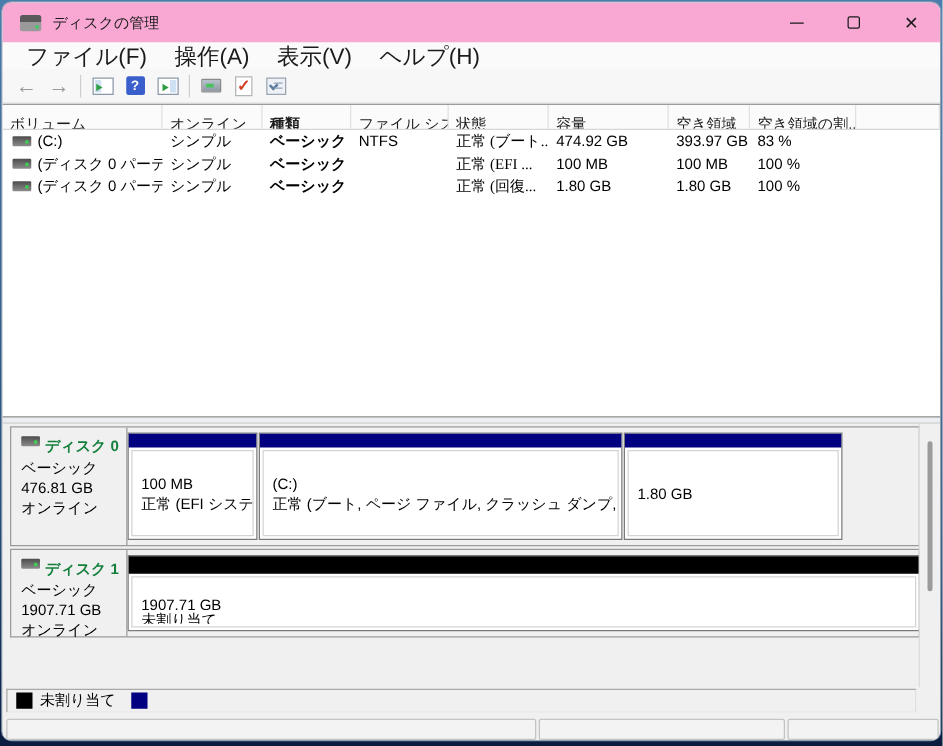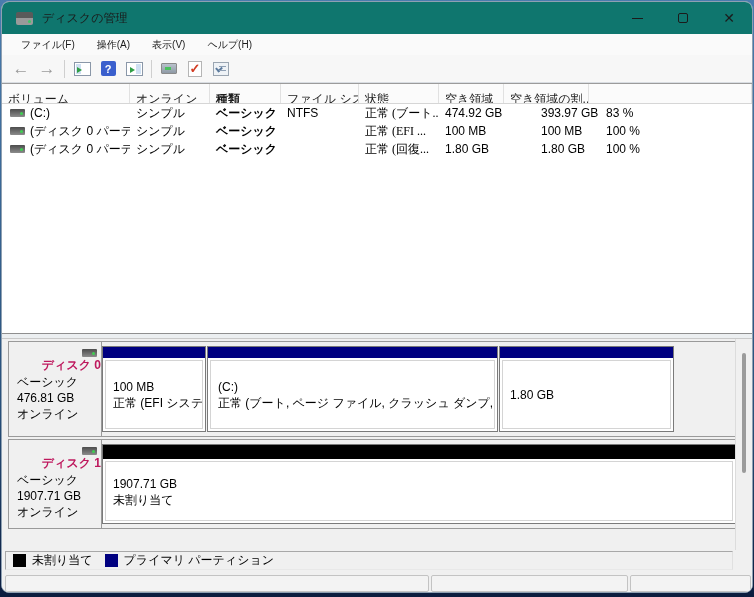--- a/index.html
+++ b/index.html
@@ -8,33 +8,33 @@
     font-family: "Liberation Sans", sans-serif;
     background: linear-gradient(#4a7cae, #274e78 70%, #0b1c3e);
     position: relative; overflow: hidden;
   }
   #window {
     position:absolute; left:1px; top:1px; width:752px; height:592px;
     background:#f9f9f9; border:1px solid #8ea0b2; border-radius:8px;
     overflow:hidden;
   }
   
-  #titlebar { position:absolute; left:0; top:0; right:0; height:32px; background:#0f766e; display:flex; align-items:center; }
+  #titlebar { position:absolute; left:0; top:0; right:0; height:32px; background:#f9a8d4; display:flex; align-items:center; }
   .app-icon { width:17px; height:13px; margin-left:14px; position:relative;
     background:linear-gradient(#5a5a5a 45%, #9a9a9a 45%); border-radius:2px; }
   .app-icon::after { content:""; position:absolute; right:2px; bottom:2px; width:3px; height:3px; background:#44c767; border-radius:50%; }
   #title-text { margin-left:9px; font-size:12px; color:#1b1b1b; }
   #win-controls { margin-left:auto; display:flex; height:100%; }
   .win-btn { width:46px; height:100%; display:flex; align-items:center; justify-content:center; color:#1b1b1b; font-size:13px; }
   .glyph-min { width:11px; height:1px; background:#1b1b1b; display:block; }
   .glyph-max { width:10px; height:10px; border:1px solid #1b1b1b; border-radius:2px; display:block; }
   .glyph-close { font-size:14px; line-height:1; }
   
   #menubar { position:absolute; left:0; top:32px; right:0; height:21px; background:#fafafa; display:flex; align-items:center; padding-left:10px; }
-  .menu-item { font-size:10px; color:#1b1b1b; padding:2px 9px; margin-right:4px; }
+  .menu-item { font-size:18px; color:#1b1b1b; padding:2px 9px; margin-right:4px; }
   
   #toolbar { position:absolute; left:0; top:53px; right:0; height:28px; background:#f7f7f7; border-bottom:1px solid #d9dde2; display:flex; align-items:center; padding-left:6px; }
   .tb-btn { width:24px; height:22px; display:flex; align-items:center; justify-content:center; margin:0 1px; }
   .tb-sep { width:1px; height:18px; background:#cfcfcf; margin:0 4px; }
   .arrow { font-size:17px; font-weight:bold; color:#9a9a9a; }
   .mini-panel { width:17px; height:14px; border:1px solid #8a97a8; background:#fff; position:relative; }
   .mini-panel .col { position:absolute; left:1px; top:1px; bottom:1px; width:5px; background:#cfe0f2; }
   .mini-panel .tri { position:absolute; width:0; height:0; border-top:3px solid transparent; border-bottom:3px solid transparent; border-left:5px solid #2f9e44; top:4px; }
   .mini-panel .tri.l { left:2px; } .mini-panel .tri.r { left:3px; }
   .help-sq { width:15px; height:15px; background:#3a5fcd; color:#fff; font-size:11px; font-weight:bold; display:flex; align-items:center; justify-content:center; border-radius:2px; }
@@ -54,23 +54,23 @@
   .c4{width:80px;font-family:Liberation Serif, serif;} .c5{width:96px;} .c6{width:65px;} .c7{width:85px;} .c8{flex:1;}
   .vol-cell { display:flex; align-items:center; padding-left:8px; }
   .drive-ico { width:15px; height:8px; min-width:15px; background:linear-gradient(#4c4c4c,#8c8c8c); border-radius:1px; margin-right:5px; position:relative; }
   .drive-ico::after { content:""; position:absolute; right:2px; top:3px; width:3px; height:3px; background:#3ecf52; border-radius:50%; }
   
   #splitter { position:absolute; left:0; top:331px; right:0; height:6px; background:#eceff1; border-top:1px solid #8f8f8f; border-bottom:1px solid #c9c9c9; }
   
   #graphpane { position:absolute; left:0; top:337px; right:0; height:211px; background:#f0f0f0; }
   .disk-row { position:absolute; left:6px; width:728px; border:1px solid #9a9a9a; background:#f0f0f0; }
   #disk0-row { top:2px; height:96px; }
-  #disk1-row { top:100px; height:90px; }
+  #disk1-row { top:100px; height:71px; }
   .disk-info { position:absolute; left:0; top:0; bottom:0; width:93px; border-right:1px solid #9a9a9a; padding:7px 0 0 8px; }
-  .disk-name { display:flex; align-items:flex-end; font-size:12px; font-weight:bold; color:#be185d;flex-direction:column; }
+  .disk-name { display:flex; align-items:flex-start; font-size:12px; font-weight:bold; color:#15803d; }
   .disk-name .drive-ico { margin-right:4px; }
   .disk-line { font-size:12px; color:#000; line-height:16px; }
   .part-area { position:absolute; left:93px; top:0; right:0; bottom:0; }
   .partition { position:absolute; top:4px; bottom:4px; border:1px solid #7a7a7a; background:#fff; display:flex; flex-direction:column; }
   .part-header { height:11px; }
   .hdr-primary { background:#000080; }
   .hdr-unalloc { background:#000000; height:14px; }
   .part-body { flex:1; border:1px solid #d4d4d4; margin:2px; padding:2px 0 2px 7px; display:flex; flex-direction:column; justify-content:center; overflow:hidden; }
   .part-line { font-size:12px; color:#000; line-height:16px; white-space:nowrap; overflow:hidden; }
   .d0p0{left:0;width:104px;} .d0p1{left:105px;width:291px;} .d0p2{left:397px;width:175px;}
@@ -152,20 +152,21 @@
       </div>
   </div>
 
   <div id="listpane">
     <div id="list-header">
       <div class="hcell c0">ボリューム</div>
       <div class="hcell c1">オンライン</div>
       <div class="hcell c2">種類</div>
       <div class="hcell c3">ファイル システム</div>
       <div class="hcell c4">状態</div>
+      <div class="hcell c5">容量</div>
       <div class="hcell c6">空き領域</div>
       <div class="hcell c7">空き領域の割...</div>
       <div class="hcell c8"></div>
     </div>
 
     <div class="vrow">
       <div class="vcell c0 vol-cell">
           <span class="drive-ico"></span>
           <span>(C:)</span>
         </div>
@@ -272,21 +273,20 @@
     <div id="vscroll">
       <div class="thumb"></div>
     </div>
   </div>
 
   <div id="legendbar">
     <div id="legend-inner">
       <span class="swatch sw-unalloc"></span>
       <span class="legend-label">未割り当て</span>
       <span class="swatch sw-primary"></span>
-      <span class="legend-label">プライマリ パーティション</span>
     </div>
   </div>
 
   <div id="statusbar">
     <div class="status-pane sp1"></div>
     <div class="status-pane sp2"></div>
     <div class="status-pane sp3"></div>
   </div>
 
 </div>

